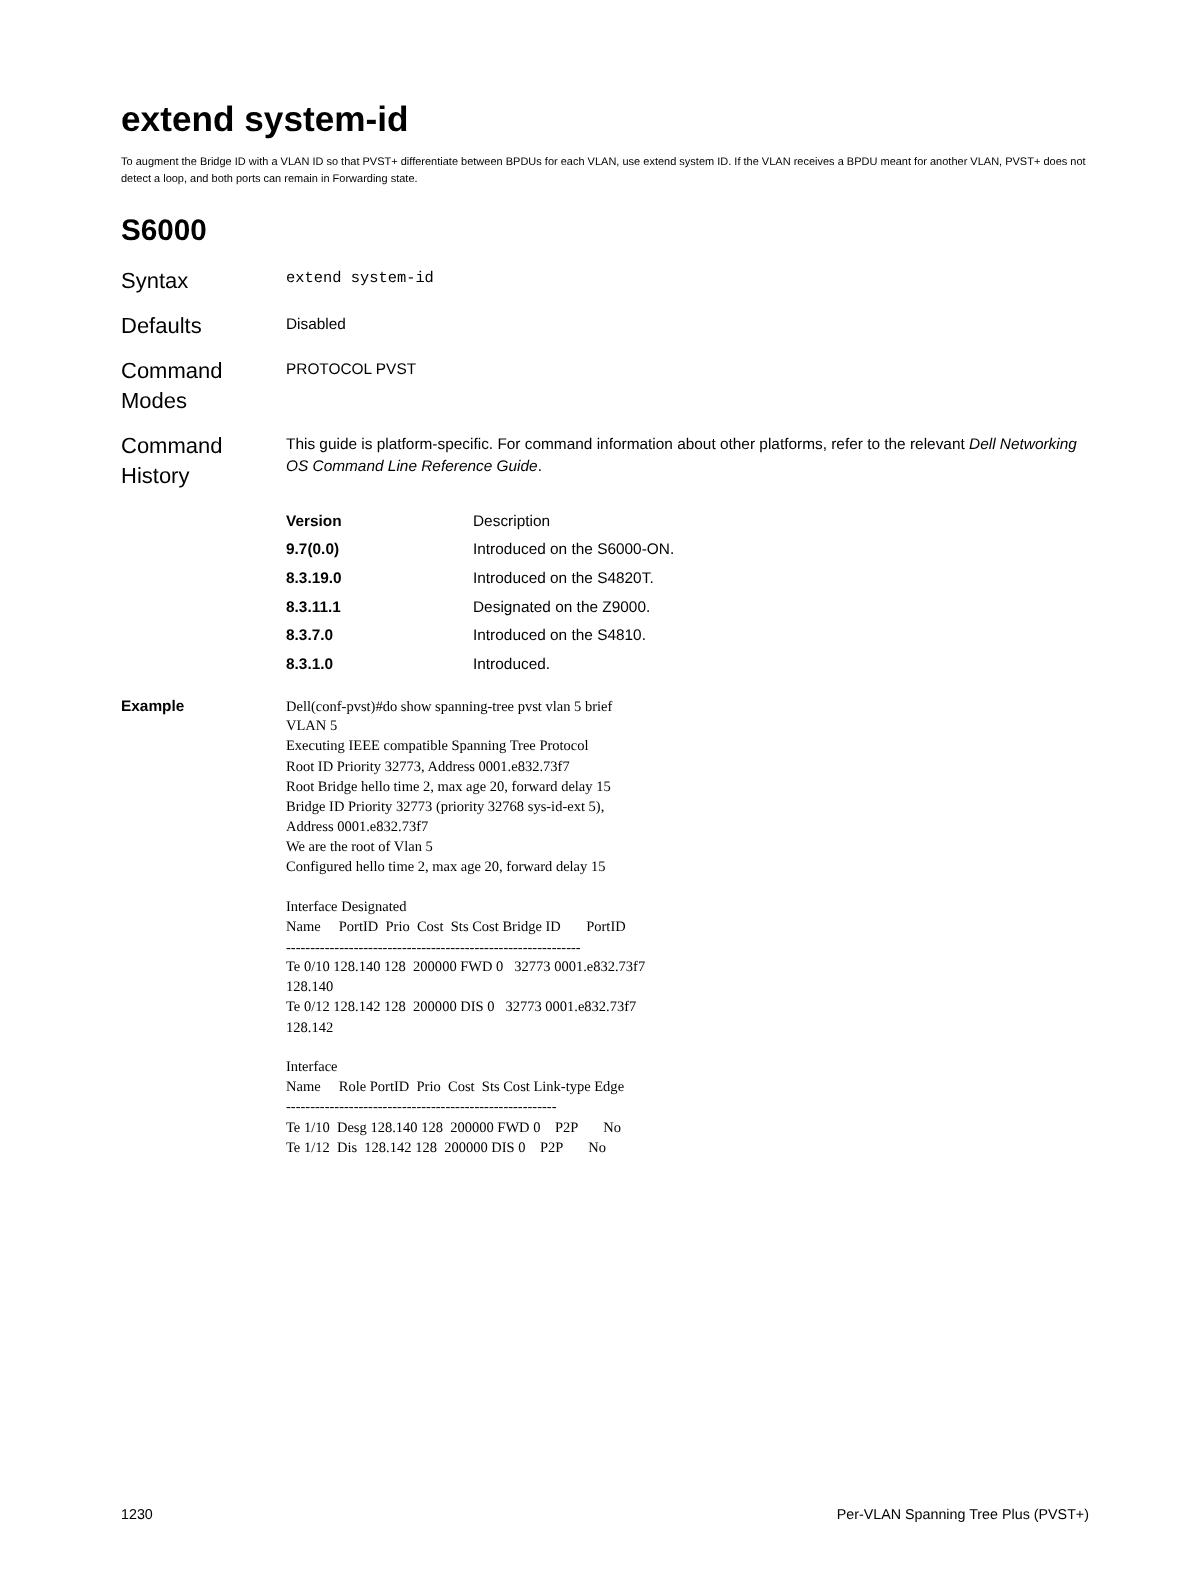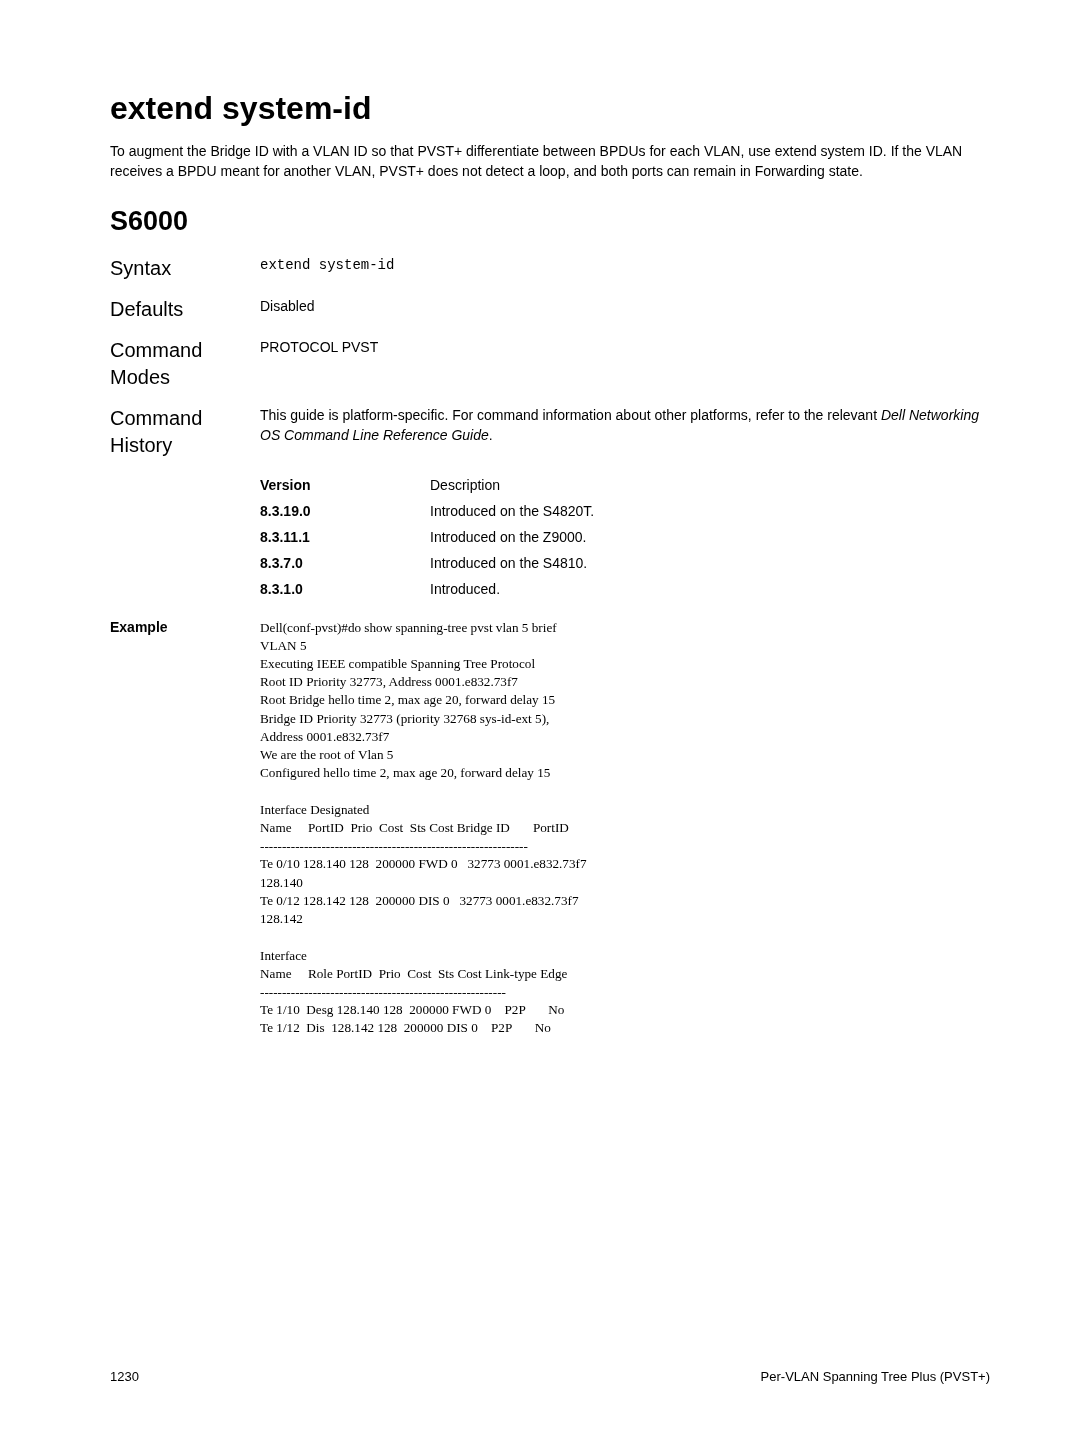--- a/index.html
+++ b/index.html
@@ -11,21 +11,21 @@
       padding: 90px 90px 40px 110px;
       color: #000;
       position: relative;
     }
     .title {
       font-size: 32px;
       font-weight: bold;
       margin-bottom: 14px;
     }
     .intro {
-      font-size: 14px;
+      font-size: 10px;
       line-height: 1.45;
       margin-bottom: 24px;
     }
     .subheading {
       font-size: 27px;
       font-weight: bold;
       margin-bottom: 18px;
     }
     .info-row {
       display: flex;
@@ -134,26 +134,30 @@
     </p>
   </div>
 </div>
 
 <div class="version-table">
   <div class="version-header">
     <div class="v-col1">Version</div>
     <div class="v-col2">Description</div>
   </div>
   <div class="version-row">
+    <div class="v-col1">9.7(0.0)</div>
+    <div class="v-col2">Introduced on the S6000-ON.</div>
+  </div>
+  <div class="version-row">
     <div class="v-col1">8.3.19.0</div>
     <div class="v-col2">Introduced on the S4820T.</div>
   </div>
   <div class="version-row">
     <div class="v-col1">8.3.11.1</div>
-    <div class="v-col2">Introduced on the Z9000.</div>
+    <div class="v-col2">Designated on the Z9000.</div>
   </div>
   <div class="version-row">
     <div class="v-col1">8.3.7.0</div>
     <div class="v-col2">Introduced on the S4810.</div>
   </div>
   <div class="version-row">
     <div class="v-col1">8.3.1.0</div>
     <div class="v-col2">Introduced.</div>
   </div>
 </div>

